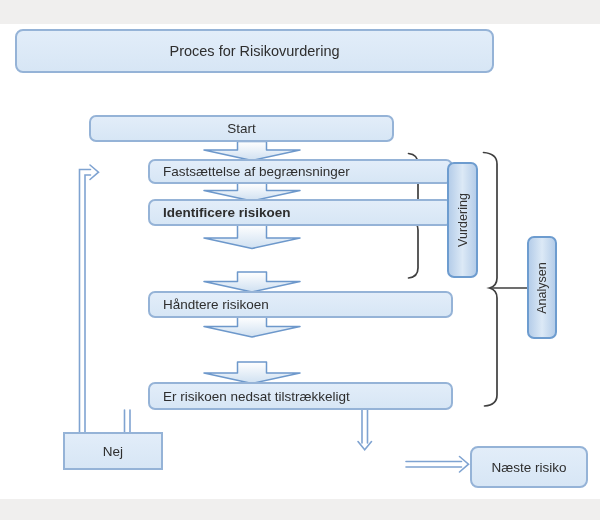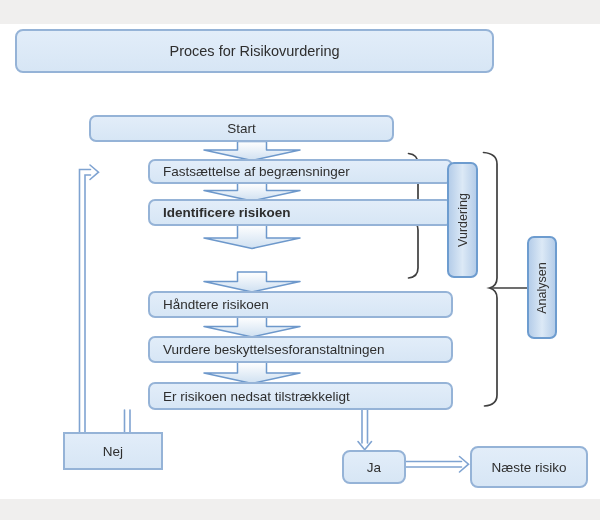--- a/index.html
+++ b/index.html
@@ -110,25 +110,23 @@
     </g>
   </svg>
 
   <div class="node title-box center">Proces for Risikovurdering</div>
 
   <div class="node start-box center">Start</div>
 
   <div class="node step s1 leftpad">Fastsættelse af begrænsninger</div>
   <div class="node step s2 leftpad">Identificere risikoen</div>
   <div class="node step s4 leftpad">Håndtere risikoen</div>
-  <div class="node step s5 leftpad">Vurdere beskyttelsesforanstaltningen</div>
   <div class="node step s6 leftpad">Er risikoen nedsat tilstrækkeligt</div>
 
   <div class="node nej-box center">Nej</div>
-  <div class="node ja-box center">Ja</div>
   <div class="node next-box center">Næste risiko</div>
 
   <div class="node side vurdering-box">
     <span class="rot">Vurdering</span>
   </div>
   <div class="node side analysen-box">
     <span class="rot">Analysen</span>
   </div>
 
 </div>

